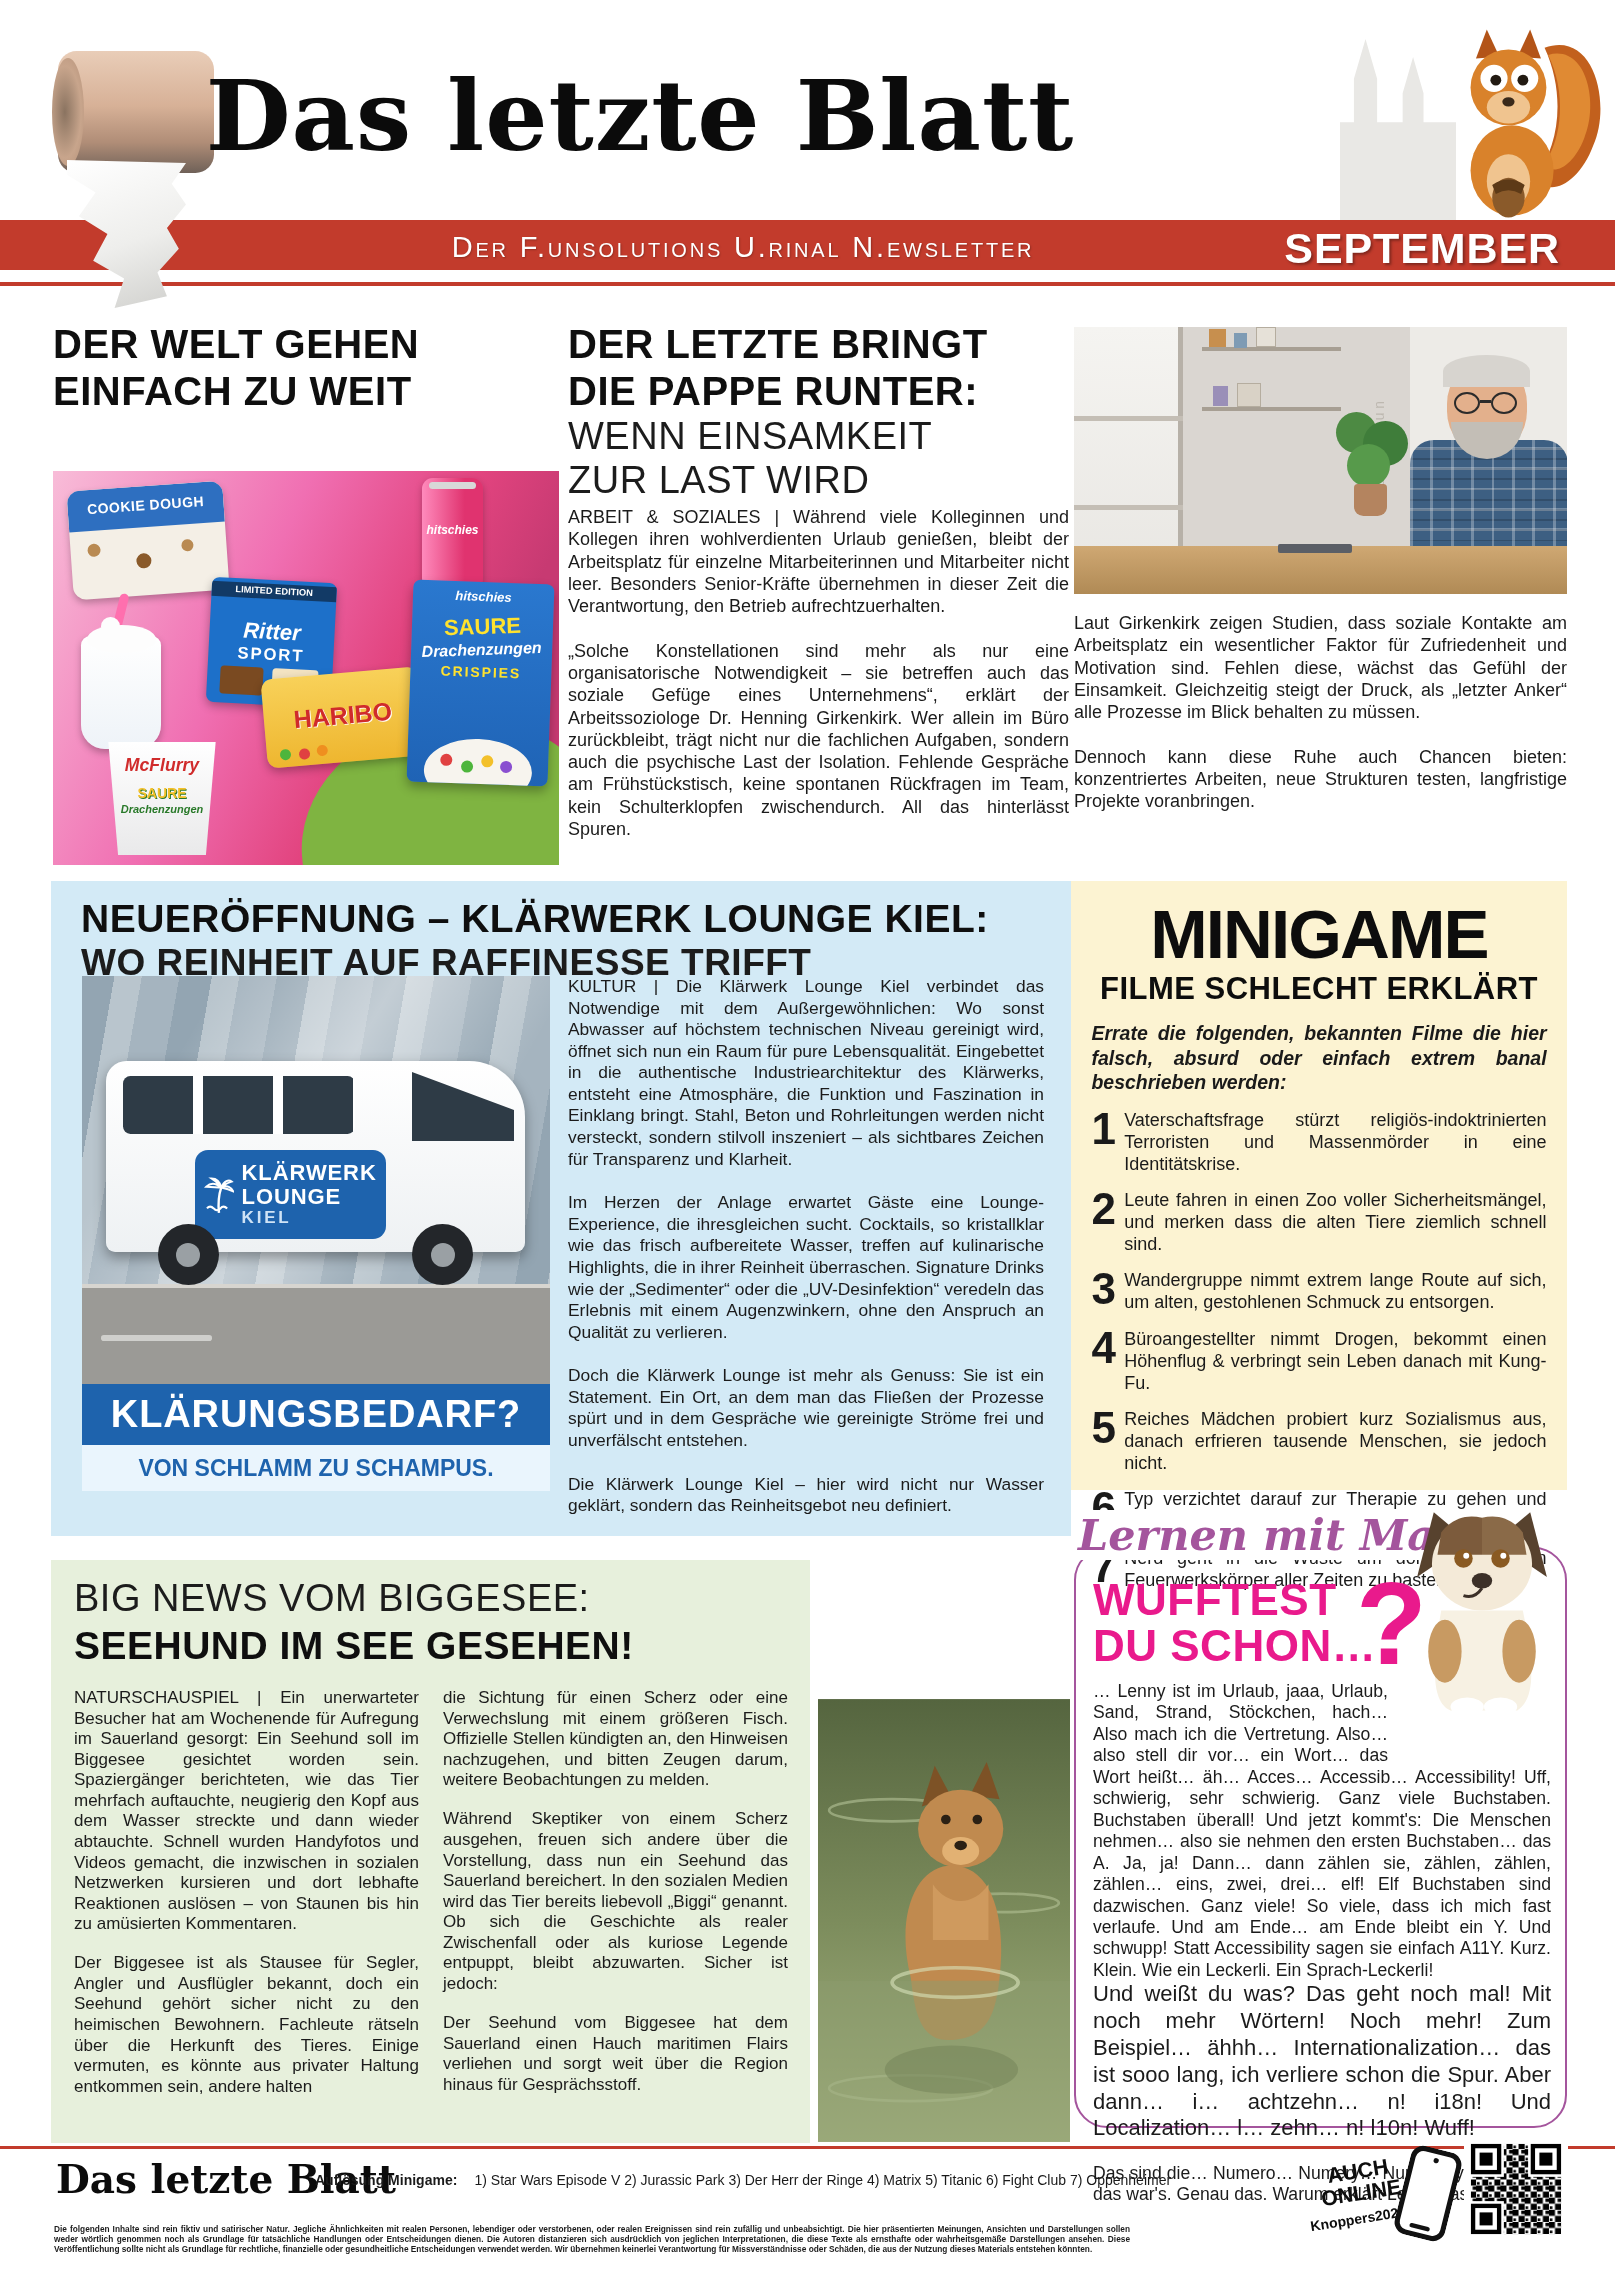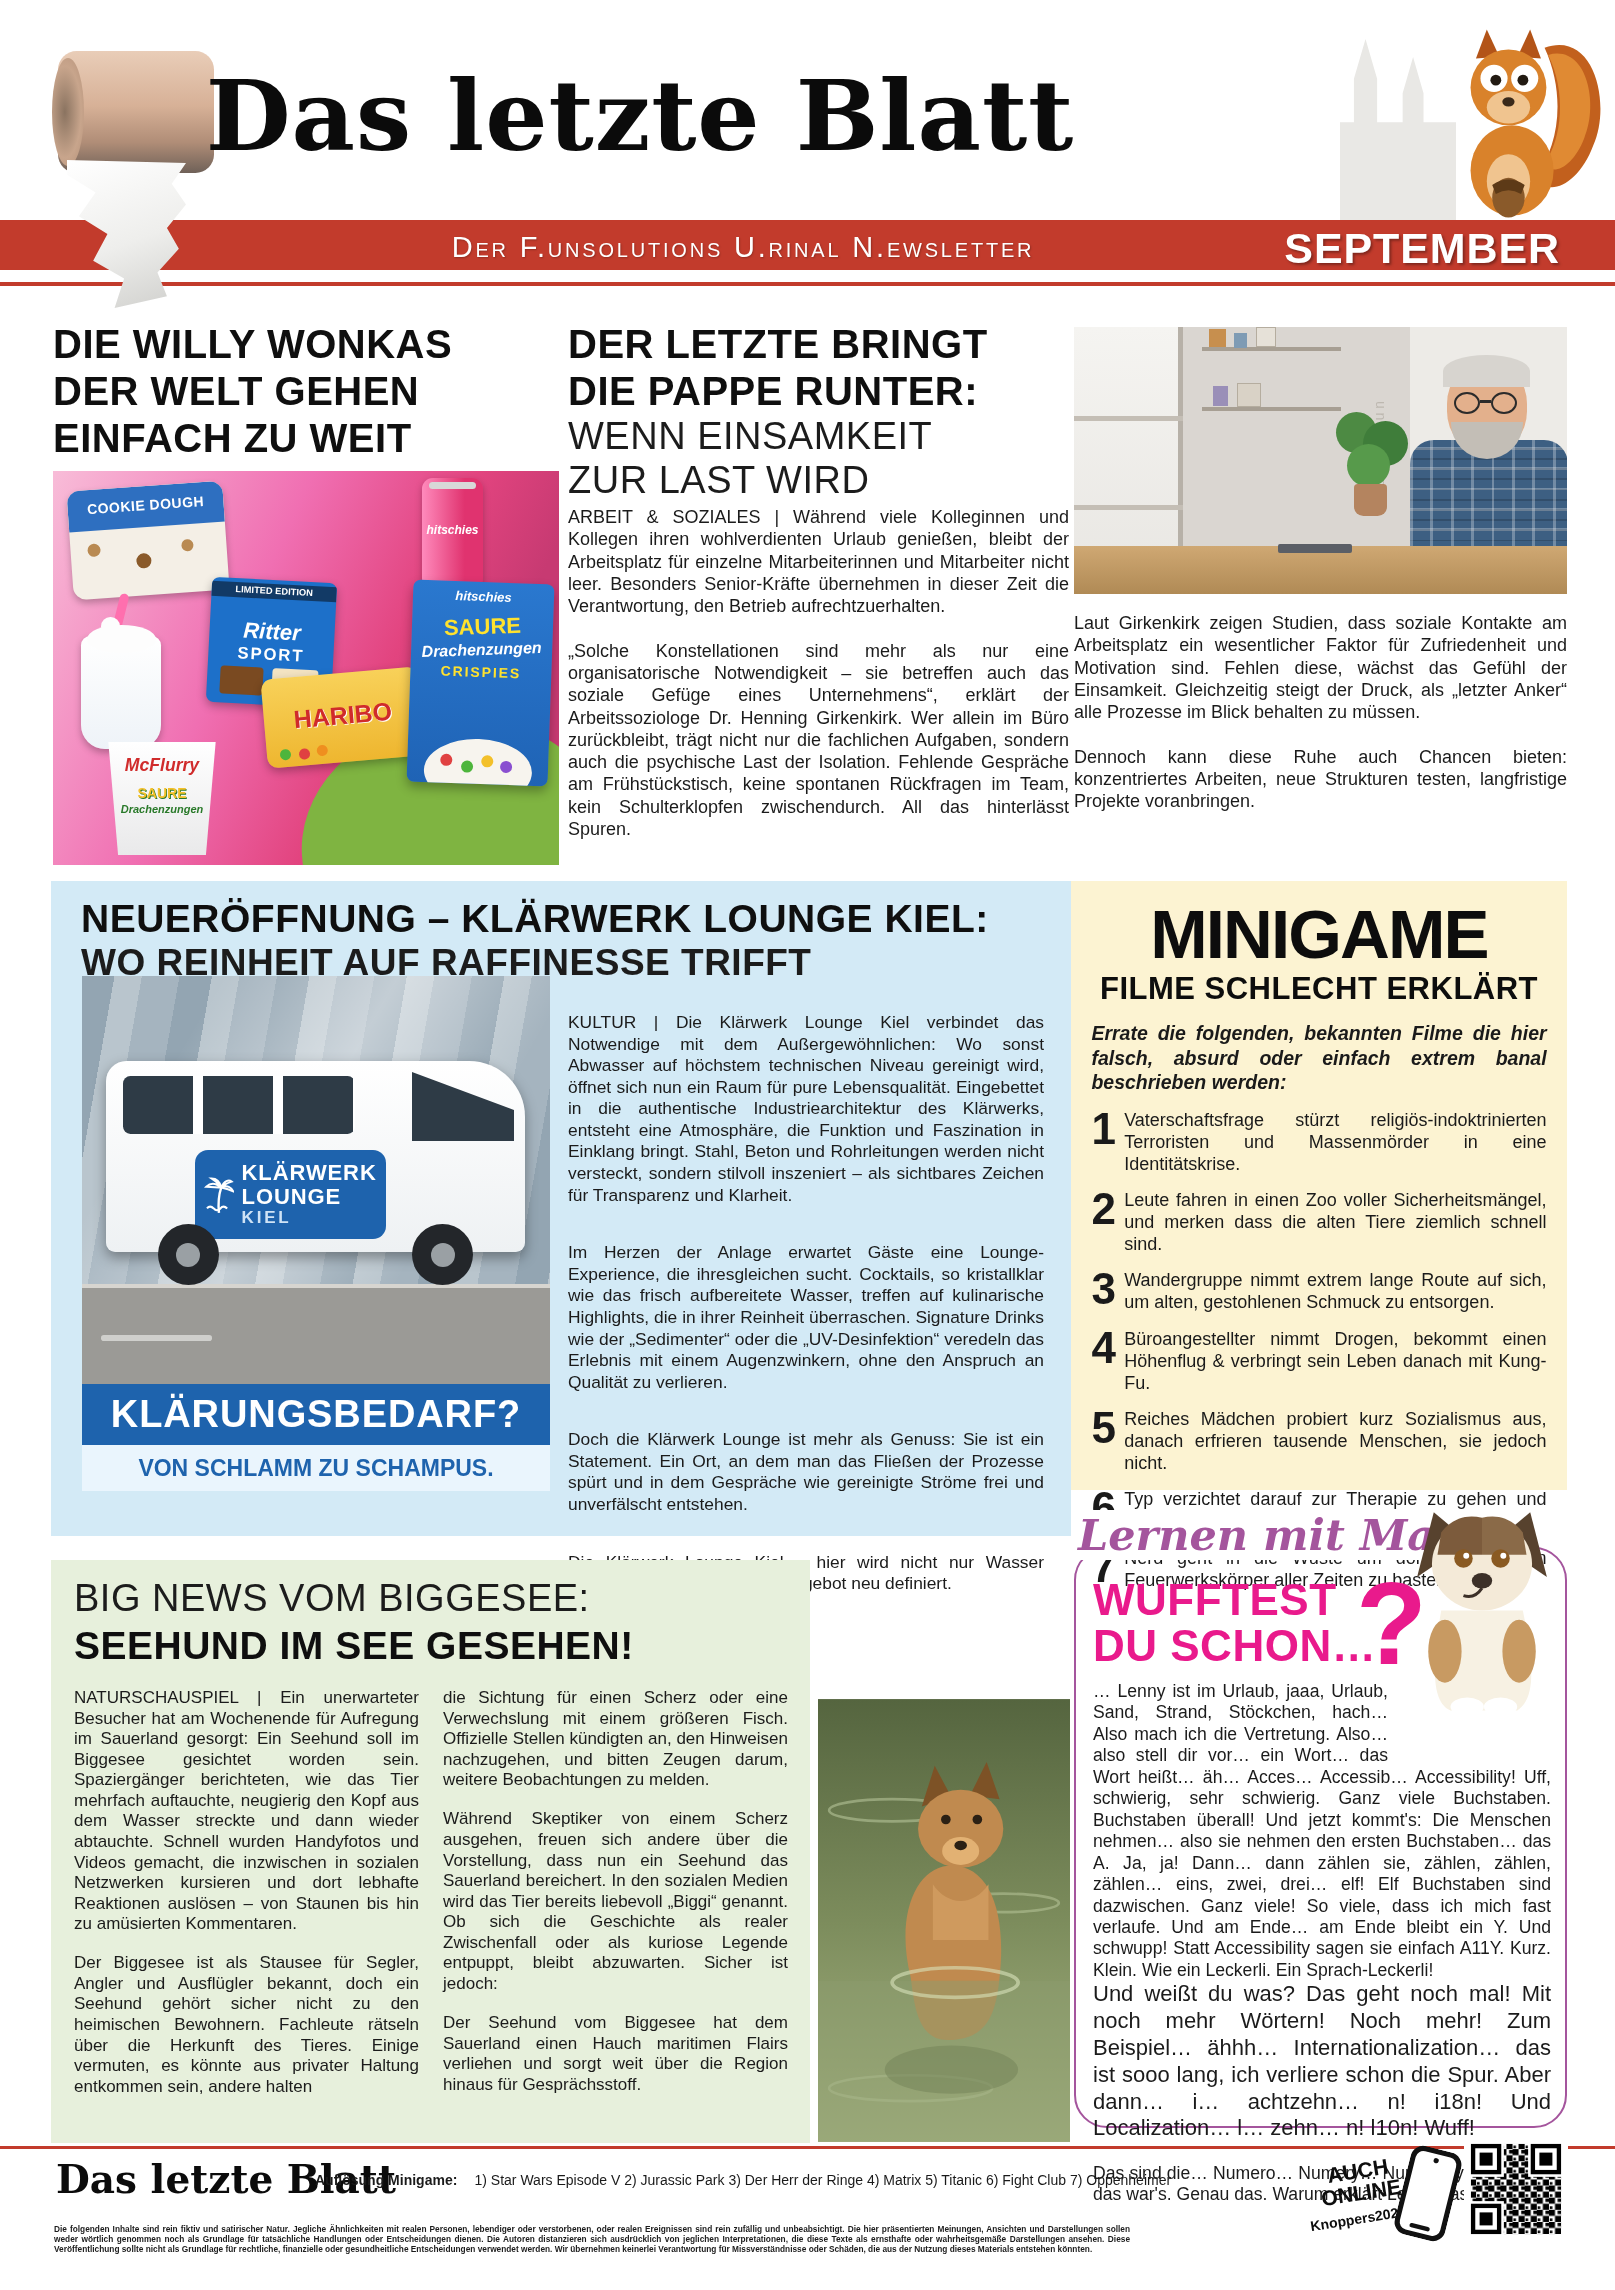--- a/index.html
+++ b/index.html
@@ -29,21 +29,21 @@
   .rule { left:0; top:282px; width:1616px; height:3.7px; background:#c23b2c; }
   .rule-bottom { left:0; top:2146px; width:1616px; height:2.8px; background:#c23b2c; }
 
   
   .h-bold  { font-weight:bold; color:#0f0f0f; font-size:40px; line-height:1.18; letter-spacing:0.5px; }
   .h-light { font-weight:normal; color:#1c1c1c; font-size:38px; line-height:1.14; letter-spacing:0.5px; }
 
   
   .bt { font-size:18px; line-height:1.24; text-align:justify; margin:0 0 22px; color:#1b1b1b; }
   .bt:last-child { margin-bottom:0; }
-  .md { font-size:17.4px;margin-top:36px; }
+  .md { font-size:17.4px; }
   .sm { font-size:17px; line-height:1.21; margin-bottom:18.6px; }
   .nogap { margin-bottom:0; }
 
   
   .sec-blue   { background:#d3eaf6; }
   .sec-yellow { background:#fcf3d2; }
   .sec-green  { background:#e7f0dc; }
 
   
   .mg-title { font-size:69px; font-weight:bold; letter-spacing:-1.9px; text-align:center; line-height:1; color:#0d0d0d; }
@@ -112,21 +112,20 @@
     <path d="M31 88 Q40 82 49 88 L47 93 Q40 89 33 93 Z" fill="#5d3a17"></path>
   </svg>
 
   <div class="abs banner">
     <div class="banner-sub">Der F.unsolutions U.rinal N.ewsletter</div>
     <div class="banner-issue">SEPTEMBER</div>
   </div>
   <div class="abs rule"></div>
 
   <div class="abs" style="left:53px;top:321px;width:506px;">
-    <div class="h-bold">DIE WILLY WONKAS</div>
     <div class="h-bold">DER WELT GEHEN</div>
     <div class="h-bold">EINFACH ZU WEIT</div>
   </div>
 
   <div class="abs candy" style="left:53px;top:471px;width:506px;height:394px;">
     <div class="abs" style="right:-46px;bottom:-65px;width:306px;height:213px;background:#7fb441;border-radius:55% 55% 0 0/65% 65% 0 0;transform:rotate(-7deg);"></div>
 
     <div class="abs" style="left:16.7px;top:15px;width:156px;height:109px;background:#f4efe6;border-radius:13px;transform:rotate(-4deg);box-shadow:0 3.7px 7.4px rgba(0,0,0,.25);overflow:hidden;">
       <div style="height:41px;background:#2e6fc0;"></div>
       <div class="lbl" style="left:0;right:0;top:11px;font-size:14px;letter-spacing:0.5px;">COOKIE DOUGH</div>

